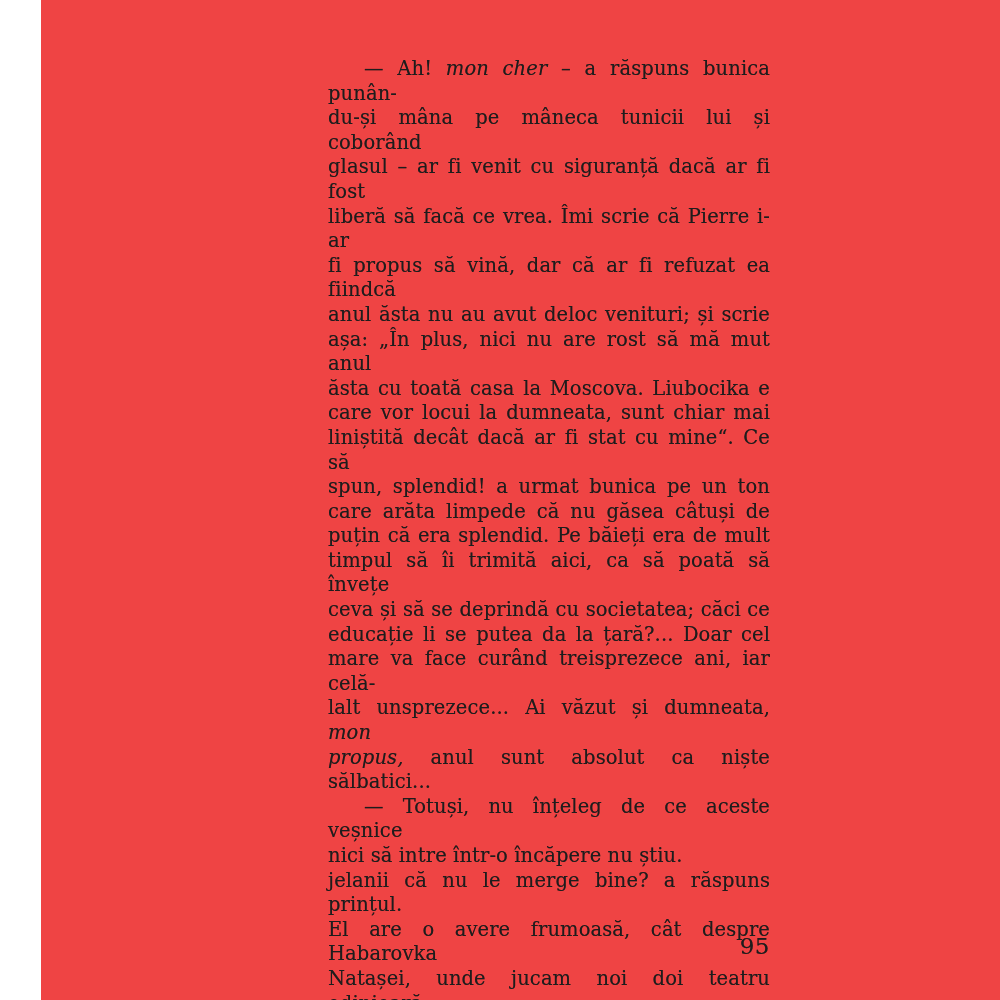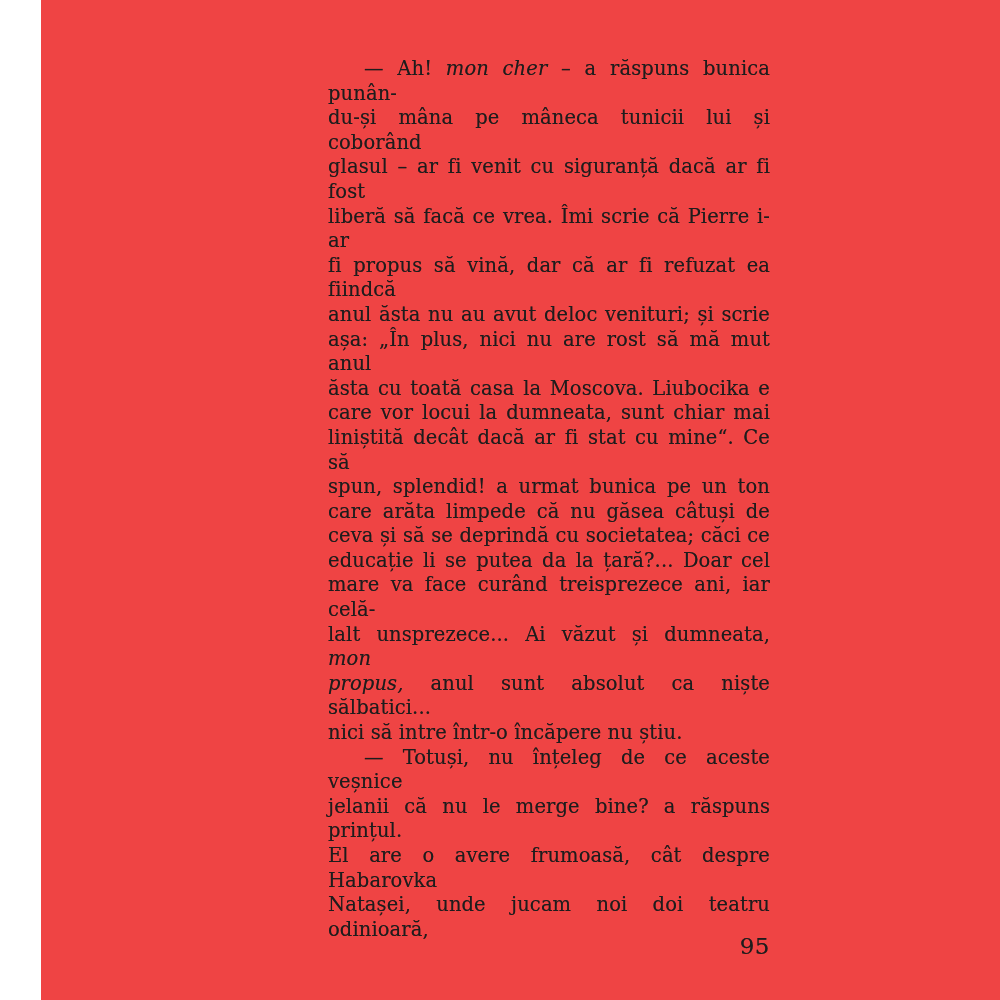--- a/index.html
+++ b/index.html
@@ -62,25 +62,27 @@
       <div class="line"><span>glasul – ar fi venit cu siguranță dacă ar fi fost</span></div>
       <div class="line"><span>liberă să facă ce vrea. Îmi scrie că Pierre i-ar</span></div>
       <div class="line"><span>fi propus să vină, dar că ar fi refuzat ea fiindcă</span></div>
       <div class="line"><span>anul ăsta nu au avut deloc venituri; și scrie</span></div>
       <div class="line"><span>așa: „În plus, nici nu are rost să mă mut anul</span></div>
       <div class="line"><span>ăsta cu toată casa la Moscova. Liubocika e</span></div>
       <div class="line"><span>care vor locui la dumneata, sunt chiar mai</span></div>
       <div class="line"><span>liniștită decât dacă ar fi stat cu mine“. Ce să</span></div>
       <div class="line"><span>spun, splendid! a urmat bunica pe un ton</span></div>
       <div class="line"><span>care arăta limpede că nu găsea câtuși de</span></div>
+      <div class="line"><span>puțin că era splendid. Pe băieți era de mult</span></div>
+      <div class="line"><span>timpul să îi trimită aici, ca să poată să învețe</span></div>
       <div class="line"><span>ceva și să se deprindă cu societatea; căci ce</span></div>
       <div class="line"><span>educație li se putea da la țară?... Doar cel</span></div>
       <div class="line"><span>mare va face curând treisprezece ani, iar celă-</span></div>
       <div class="line"><span>lalt unsprezece... Ai văzut și dumneata, </span><em>mon</em></div>
       <div class="line"><em>propus,</em><span> anul sunt absolut ca niște sălbatici...</span></div>
+      <div class="line indent"><span>— Totuși, nu înțeleg de ce aceste veșnice</span></div>
       <div class="line flush"><span>nici să intre într-o încăpere nu știu.</span></div>
-      <div class="line indent"><span>— Totuși, nu înțeleg de ce aceste veșnice</span></div>
       <div class="line"><span>jelanii că nu le merge bine? a răspuns prințul.</span></div>
       <div class="line"><span>El are o avere frumoasă, cât despre Habarovka</span></div>
       <div class="line"><span>Natașei, unde jucam noi doi teatru odinioară,</span></div>
     </div>
   <div class="page-number">95</div>
 </div>
 
 </body></html>

